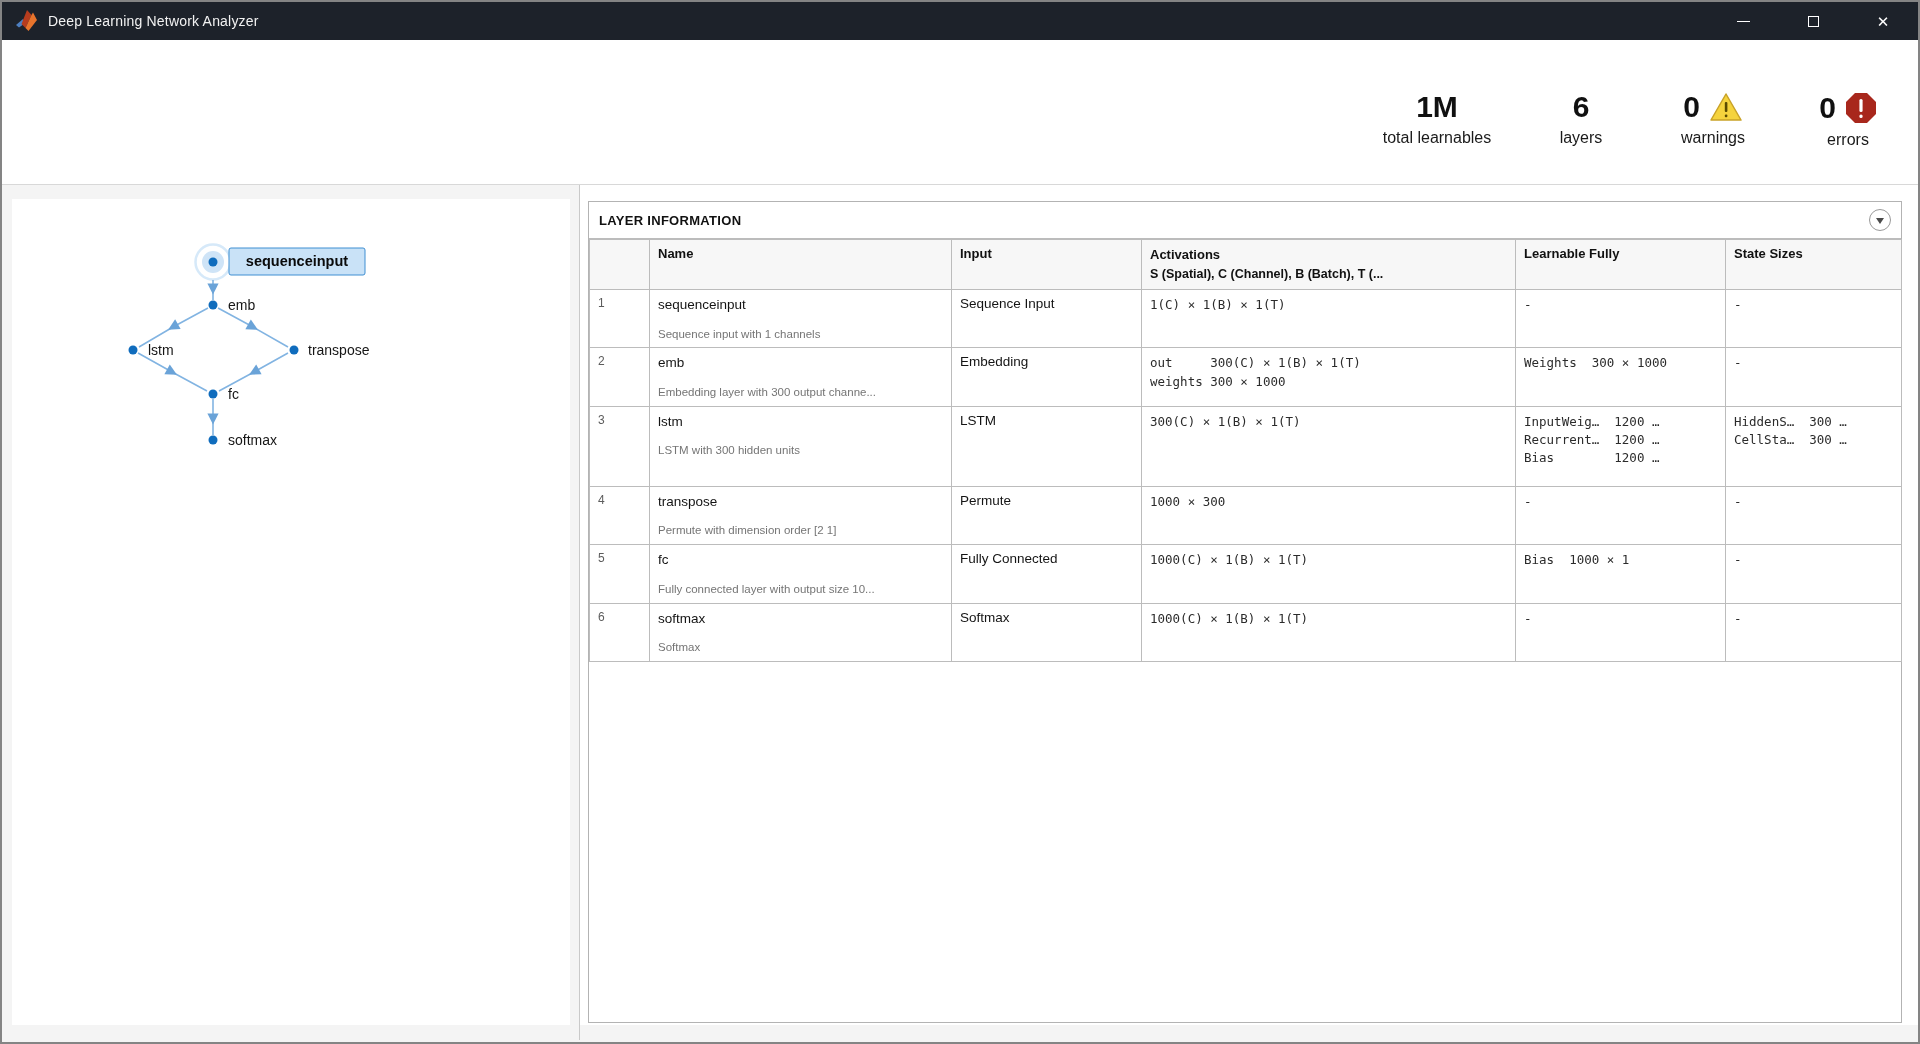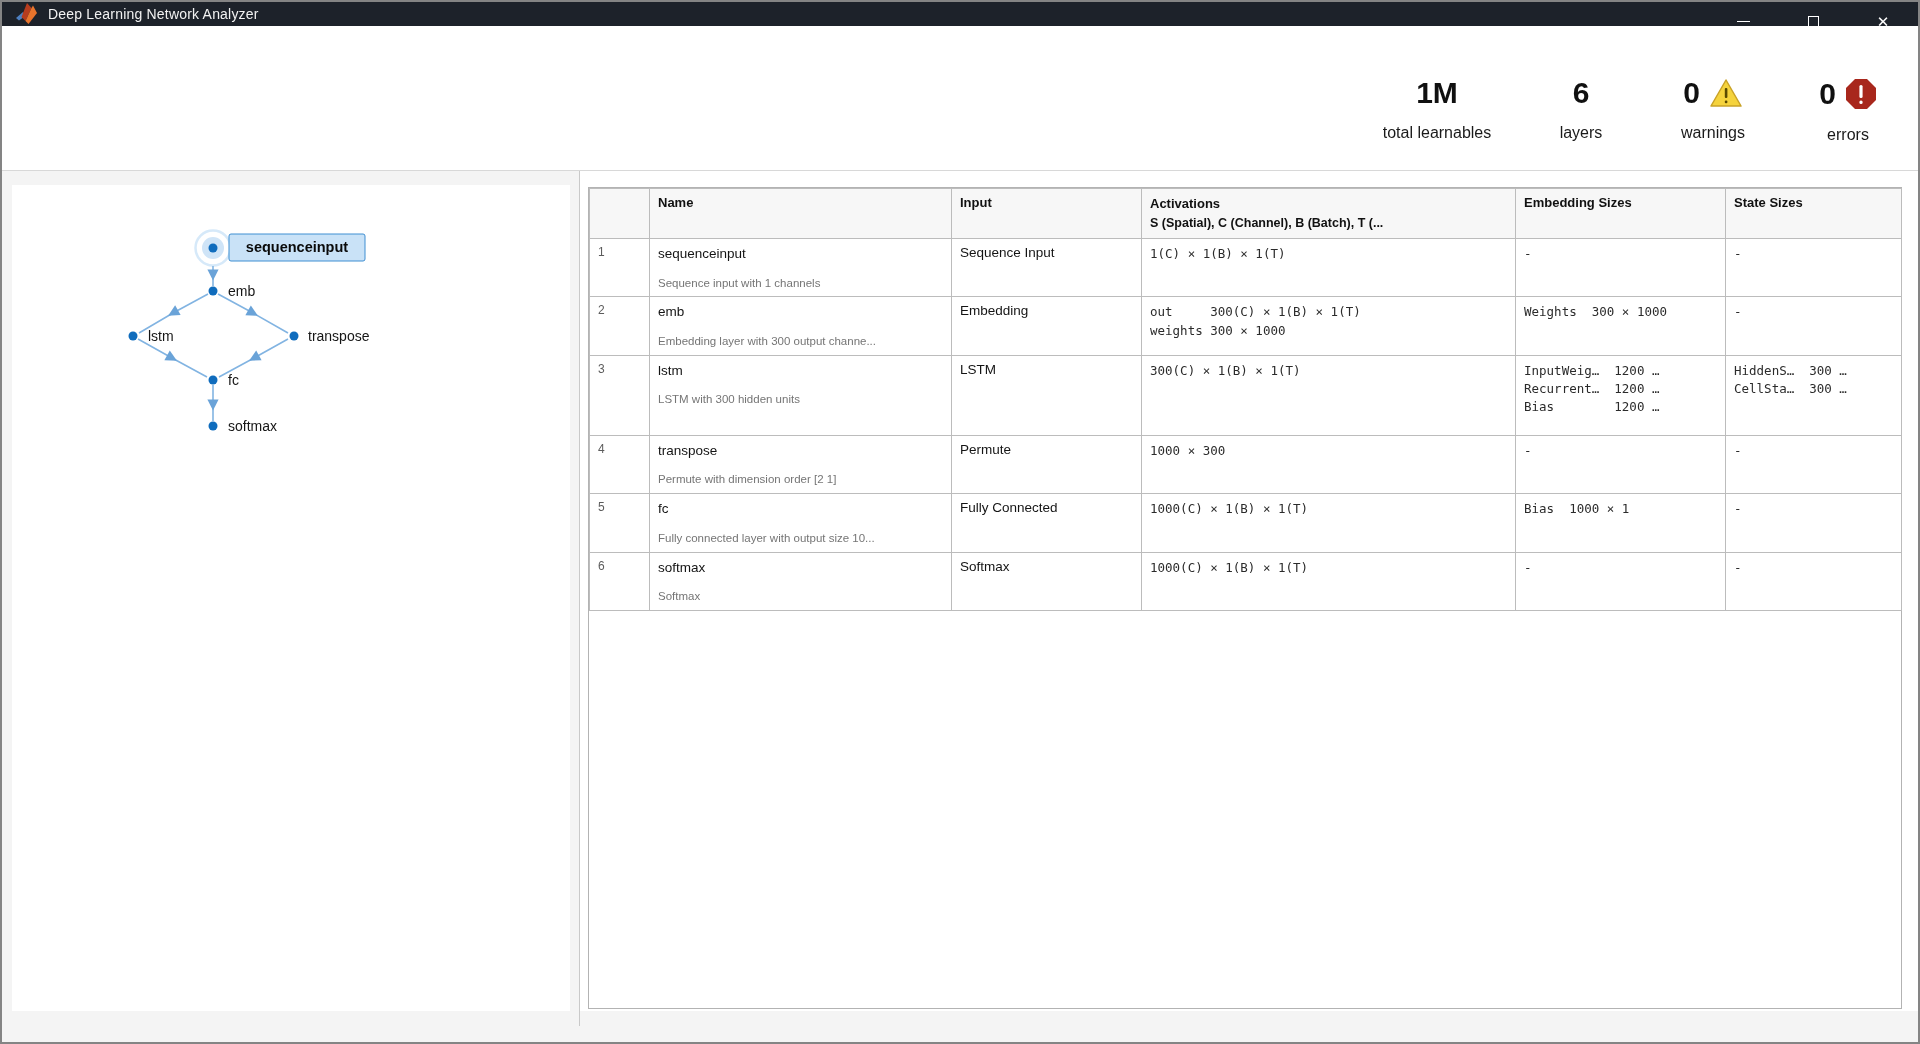--- a/index.html
+++ b/index.html
@@ -3,41 +3,41 @@
 <meta charset="utf-8">
 <style>
   * { margin:0; padding:0; box-sizing:border-box; }
   html,body { width:1920px; height:1044px; font-family:"Liberation Sans", sans-serif; background:#e8e8e8; }
   .window {
     position:relative; width:1920px; height:1044px;
     border:2px solid #848484; background:#f4f4f4; overflow:hidden;
   }
   
   .titlebar {
-    height:24px; background:#1d222a; display:flex; align-items:center; position:relative;
+    height:38px; background:#1d222a; display:flex; align-items:center; position:relative;
   }
   .titlebar .logo { margin-left:13px; width:24px; height:24px; flex:0 0 auto; }
   .titlebar .title { color:#f2f2f2; font-size:14px; margin-left:9px; letter-spacing:.2px; }
   .win-controls { position:absolute; right:12px; top:0; height:38px; display:flex; align-items:stretch; }
   .win-btn { width:46px; margin-left:24px; display:flex; align-items:center; justify-content:center; cursor:default; }
   .glyph-min { width:13px; height:1px; background:#fff; display:block; }
   .glyph-max { width:11px; height:11px; border:1.5px solid #fff; display:block; }
   .glyph-close { color:#fff; font-size:15px; line-height:1; }
   
   .header { height:145px; background:#fff; position:relative; border-bottom:1px solid #d8d8d8; }
   .header-left { position:absolute; left:28px; top:22px; }
   .page-title { font-size:20px; font-weight:bold; color:#0a0a0a; }
   .meta-line { margin-top:18px; font-size:14.5px; color:#111; }
   .meta-line b { font-weight:bold; }
   .stats { position:absolute; right:8px; top:52px; display:flex; }
   .stat { display:flex; flex-direction:column; align-items:center; }
   .stat-1 { width:170px; } .stat-2 { width:118px; } .stat-3 { width:146px; } .stat-4 { width:124px; }
   .stat-value-row { display:flex; align-items:center; gap:9px; }
   .stat-value { font-size:30px; font-weight:bold; color:#101010; line-height:1; }
-  .stat-label { font-size:16px; color:#1a1a1a; margin-top:16px; }
+  .stat-label { font-size:16px; color:#1a1a1a; margin-top:7px; }
   
   .body { position:relative; height:855px; background:#f4f4f4; }
   .left-panel { position:absolute; left:10px; top:14px; width:558px; height:826px; background:#fff; }
   .v-divider { position:absolute; left:577px; top:0; bottom:0; width:1px; background:#c9c9c9; }
   .right-area { position:absolute; left:578px; top:0; right:0; height:840px; background:#fff; }
   .diagram-svg { position:absolute; inset:0; }
   
   .layer-panel {
     position:absolute; left:8px; top:16px; width:1314px; height:822px;
     border:1px solid #b3b3b3; background:#fff;
@@ -177,39 +177,45 @@
           <text x="216" y="200">fc</text>
           <text x="216" y="246">softmax</text>
         </g>
       </svg>
     </div>
 
     <div class="v-divider"></div>
 
     <div class="right-area">
       <div class="layer-panel">
+        <div class="layer-panel-title">
+          <span class="label">LAYER INFORMATION</span>
+          <div class="collapse-btn">
+            <span class="tri"></span>
+          </div>
+        </div>
         <table class="layers">
           <colgroup>
             <col style="width:60px">
               <col style="width:302px">
               <col style="width:190px">
             <col style="width:374px">
               <col style="width:210px">
               <col style="width:176px">
           </colgroup>
           <thead>
             <tr>
               <th></th>
               <th>Name</th>
               <th>Input</th>
               <th class="sub-line">
                 <span>Activations</span>
                 <span class="subhead">S (Spatial), C (Channel), B (Batch), T (...</span>
               </th>
-              <th>Embedding Sizes</th>
+              <th>Learnable Fully</th>
               <th>State Sizes</th>
             </tr>
           </thead>
           <tbody>
             <tr class="r1">
               <td class="cell-num">1</td>
               <td>
                   <div class="cell-name-main">sequenceinput</div>
                   <div class="cell-name-desc">Sequence input with 1 channels</div>
                 </td>

